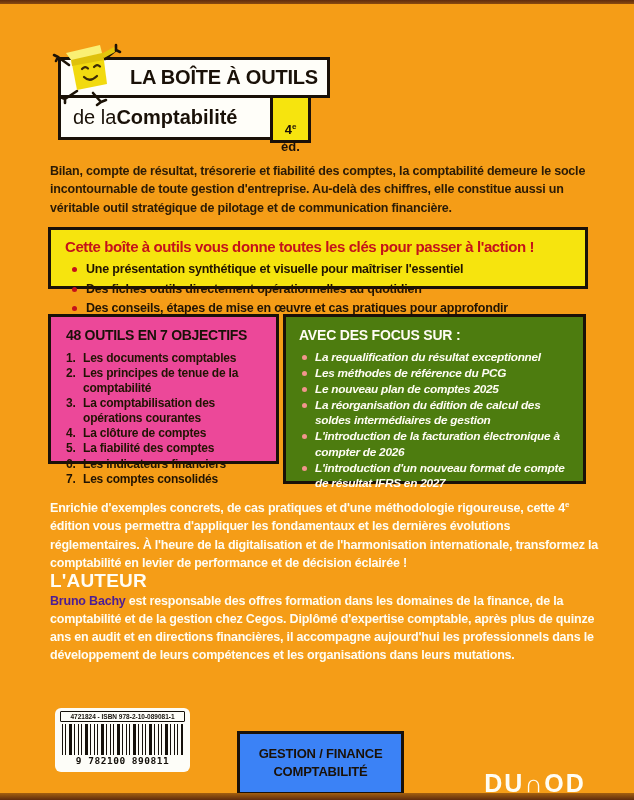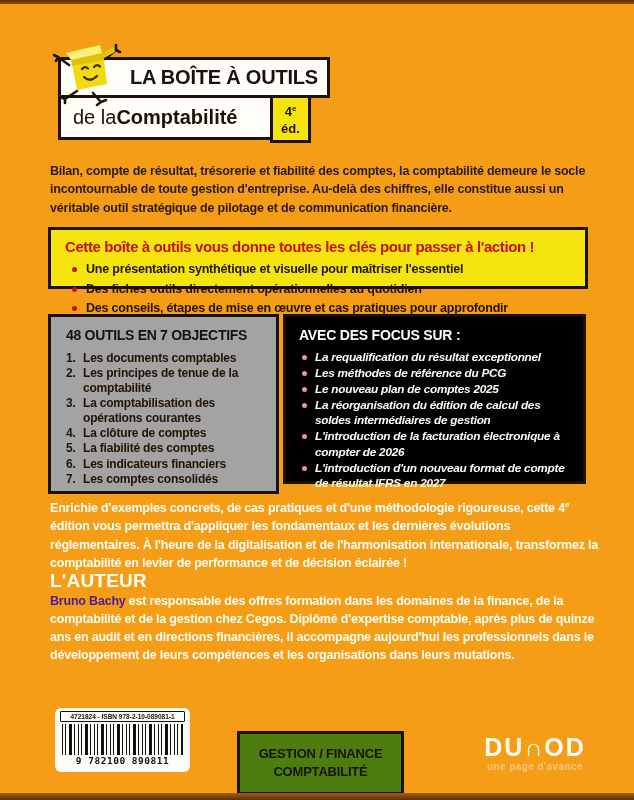--- a/index.html
+++ b/index.html
@@ -18,50 +18,50 @@
   .hdr-box1{position:absolute;left:58px;top:57px;width:272px;height:41px;
     background:#fffef9;border:3px solid #1a1108;box-sizing:border-box;
     display:flex;align-items:center;justify-content:flex-end;padding-right:9px;}
   .hdr-title{font-weight:bold;font-size:20px;letter-spacing:-0.2px;color:#1a1108;white-space:nowrap;}
   .hdr-box2{position:absolute;left:58px;top:95px;width:215px;height:45px;
     background:#fffef9;border:3px solid #1a1108;box-sizing:border-box;
     display:flex;align-items:center;padding-left:12px;font-size:20px;color:#1a1108;white-space:nowrap;}
   .hdr-box2 .bold{font-weight:bold;}
   .ed-badge{position:absolute;left:270px;top:95px;width:41px;height:48px;
     background:#f6e40e;border:3px solid #1a1108;box-sizing:border-box;
-    text-align:center;font-weight:bold;font-size:13px;line-height:1.25;color:#1a1108;padding-top:6px;}
+    text-align:center;font-weight:bold;font-size:13px;line-height:1.25;color:#1a1108;padding-top:24px;}
   .ed-badge sup{font-size:8px;}
   .mascot{position:absolute;left:50px;top:34px;width:76px;height:74px;z-index:3;}
 
   
   .para{position:absolute;left:50px;width:552px;font-size:12.5px;font-weight:700;
     line-height:1.46;letter-spacing:-0.2px;margin:0;}
   .intro{top:162px;color:#2b1b06;}
   .outro{top:499px;color:#fffdf4;}
   sup{font-size:8px;}
 
   
   .cta{position:absolute;left:48px;top:227px;width:540px;height:62px;
     background:#f6e40e;border:3px solid #1a1108;box-sizing:border-box;padding:8px 14px;}
   .cta-h{font-size:15px;font-weight:800;color:#c4121a;letter-spacing:-0.4px;margin:0 0 6px;}
   .b-row{display:flex;align-items:flex-start;margin-bottom:2px;}
   .dot{flex:none;width:5px;height:5px;border-radius:50%;background:#c4121a;margin:6px 9px 0 7px;}
   .cta .b-text{font-size:12.5px;font-weight:600;color:#211403;letter-spacing:-0.2px;line-height:1.4;}
   .cta .b-text b{font-weight:800;}
 
   
-  .tools{position:absolute;left:48px;top:314px;width:231px;height:180px;
-    background:#a3a3a3;border:3px solid #1a1108;box-sizing:border-box;padding:10px 8px 0 15px;}
+  .tools{position:absolute;left:48px;top:314px;width:231px;height:150px;
+    background:#ec4899;border:3px solid #1a1108;box-sizing:border-box;padding:10px 8px 0 15px;}
   .tools-h{font-size:14px;font-weight:800;color:#1a1108;letter-spacing:-0.3px;margin:0 0 8px;}
   .t-item{display:flex;font-size:12px;font-weight:600;color:#211403;
     letter-spacing:-0.2px;line-height:1.2;margin-bottom:1px;}
   .t-num{flex:none;width:17px;}
 
   .focus{position:absolute;left:283px;top:314px;width:303px;height:170px;
-    background:#000000;border:3px solid #1a1108;box-sizing:border-box;padding:10px 8px 0 13px;}
+    background:#4d7c0f;border:3px solid #1a1108;box-sizing:border-box;padding:10px 8px 0 13px;}
   .focus-h{font-size:14px;font-weight:800;color:#fffdf4;letter-spacing:-0.2px;margin:0 0 7px;}
   .focus .b-row{margin-bottom:1px;}
   .focus .dot{background:#f2958d;margin:5px 8px 0 3px;}
   .focus .b-text{font-size:11.8px;font-weight:600;color:#fffdf4;letter-spacing:-0.25px;line-height:1.28;font-style:italic;}
 
   
   .author-h{position:absolute;left:50px;top:570px;font-size:19px;font-weight:800;
     color:#fffdf4;letter-spacing:0.2px;margin:0;}
   .author-bio{position:absolute;left:50px;top:592px;width:552px;font-size:12.5px;
     font-weight:600;color:#fffdf4;letter-spacing:-0.2px;line-height:1.44;margin:0;}
@@ -75,26 +75,26 @@
   .bc-bars{height:31px;margin:2px 3px 0;
     background:repeating-linear-gradient(90deg,
       #14100a 0 1.5px, transparent 1.5px 3px,
       #14100a 3px 4px, transparent 4px 7.5px,
       #14100a 7.5px 10px, transparent 10px 12px,
       #14100a 12px 13px, transparent 13px 16px);}
   .bc-digits{font-family:"DejaVu Sans Mono", monospace;font-size:9.5px;font-weight:bold;
     color:#14100a;letter-spacing:0.5px;margin-top:0;}
 
   .category{position:absolute;left:237px;top:731px;width:167px;height:64px;
-    background:#4d7c0f;border:3px solid #1a1108;box-sizing:border-box;text-align:center;
+    background:#3b82f6;border:3px solid #1a1108;box-sizing:border-box;text-align:center;
     padding-top:11px;font-weight:800;font-size:13px;letter-spacing:-0.2px;
     line-height:1.35;color:#1a1108;}
 
   .dunod{position:absolute;left:468px;top:735px;width:134px;text-align:center;}
-  .dunod-name{font-size:25px;font-weight:bold;color:#fffdf4;letter-spacing:2px;line-height:1;}
+  .dunod-name{font-size:25px;font-weight:bold;color:#fffdf4;letter-spacing:2px;line-height:1;margin-top:36px;}
   .dunod-tag{font-size:10px;font-weight:600;color:#f6c57c;letter-spacing:0.4px;margin-top:1px;}
 </style>
 </head>
 <body>
 
 <div class="page">
   <div class="edge-top"></div>
 
   <svg class="mascot" viewBox="0 0 76 74">
     <g stroke="#1c1206" stroke-width="2.6" stroke-linecap="round" fill="none">

